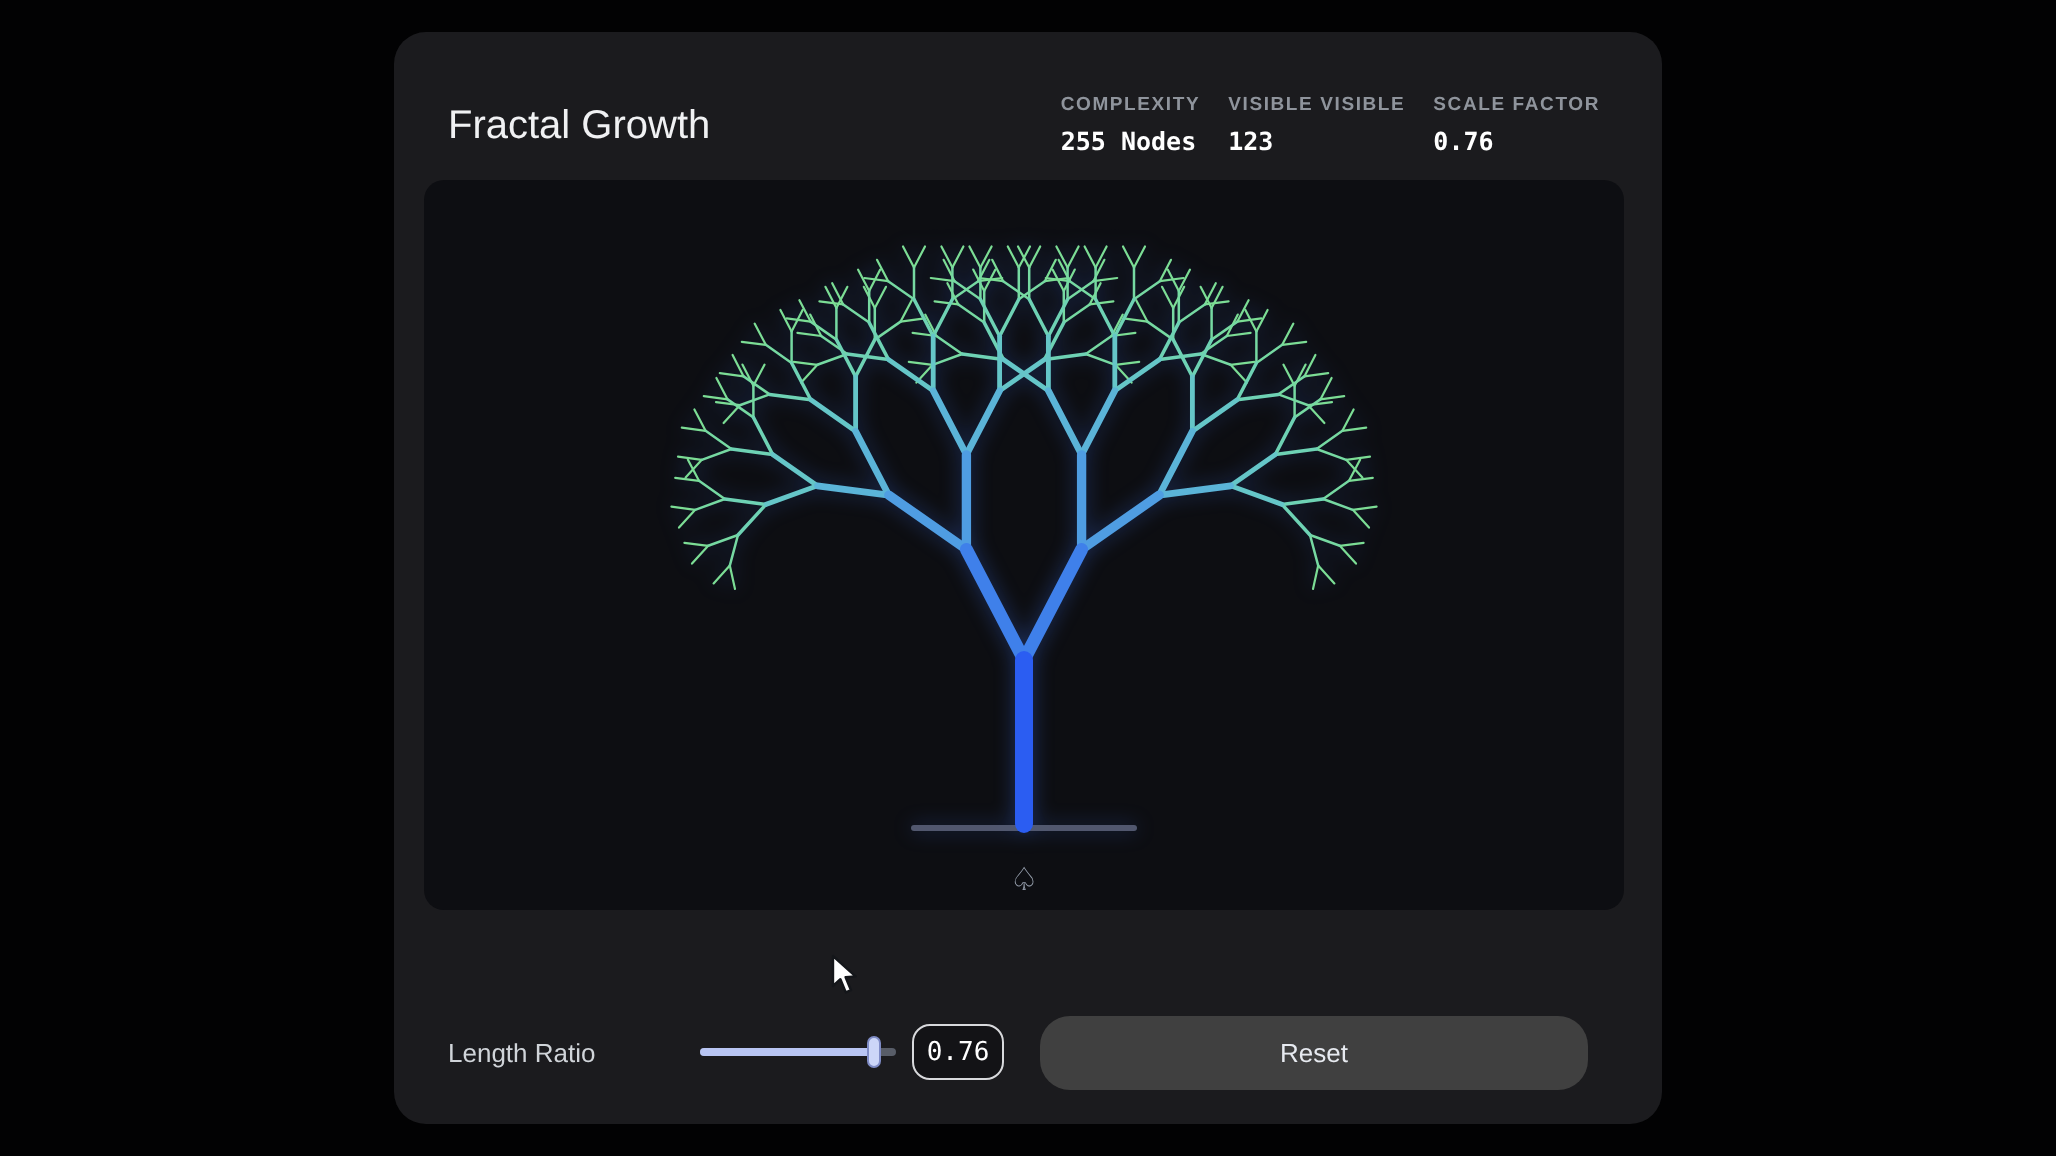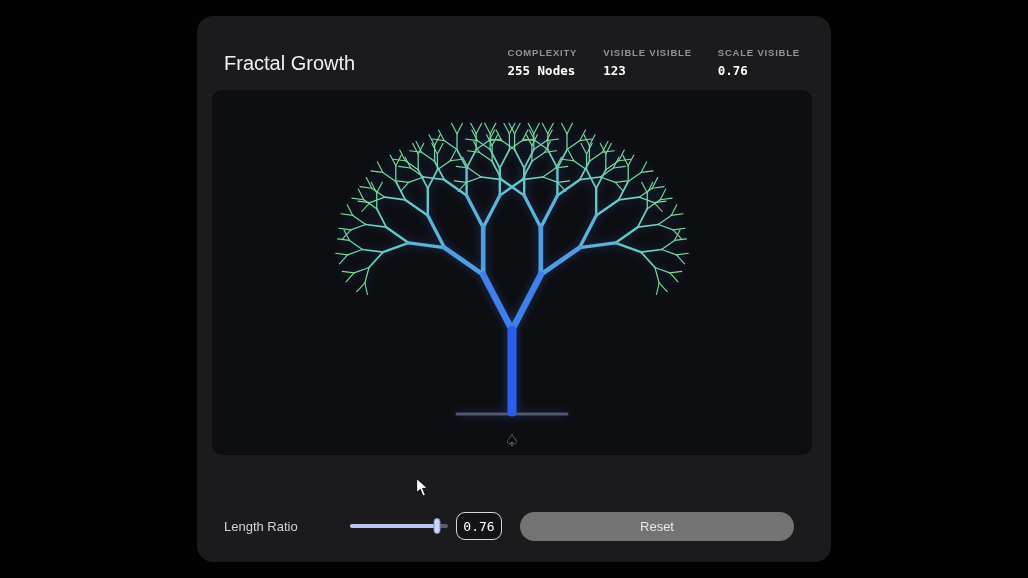--- a/index.html
+++ b/index.html
@@ -12,21 +12,21 @@
     position:absolute;left:197px;top:16px;width:634px;height:546px;
     background:#1b1b1e;border-radius:16px;
   }
   
   .header{
     position:absolute;left:0;top:0;right:0;height:74px;
     display:flex;justify-content:space-between;align-items:flex-end;
     padding:0 31px 12px 27px;box-sizing:border-box;
   }
   .title{font-size:20px;font-weight:500;color:#f0f1f3;padding-bottom:3px;}
-  .stats{display:flex;gap:26px;}
+  .stats{display:flex;gap:14px;}
   .stat-label{font-size:9.5px;font-weight:700;letter-spacing:.8px;color:#8f949c;}
   .stat-value{font-family:"DejaVu Sans Mono", monospace;font-size:12.5px;font-weight:700;color:#ffffff;margin-top:5px;}
   
   .canvas{
     position:absolute;left:15px;top:74px;width:600px;height:365px;
     background:#0d0e12;border-radius:10px;overflow:hidden;
   }
   .canvas svg.tree{
     position:absolute;left:0;top:0;
     filter:drop-shadow(0 0 5px rgba(62,118,248,.35));
@@ -58,22 +58,22 @@
     background:#ccd6f8;border:1px solid #7f8cc6;box-sizing:border-box;
     transform:translateX(-50%);
   }
   .valbox{
     width:46px;height:28px;flex:0 0 auto;margin:0 8px;
     border:1px solid #d8d9dc;border-radius:9px;background:#131316;
     color:#ffffff;font-family:"DejaVu Sans Mono", monospace;font-size:13px;
     display:flex;align-items:center;justify-content:center;box-sizing:border-box;
   }
   .reset-btn{
-    flex:1;height:29px;margin-left:10px;border-radius:15px;
-    background:#737373;color:#e7eaf0;font-size:13px;
+    flex:1;height:37px;margin-left:10px;border-radius:15px;
+    background:#404040;color:#e7eaf0;font-size:13px;
     display:flex;align-items:center;justify-content:center;cursor:pointer;
   }
   .cursor{position:absolute;left:415px;top:477px;pointer-events:none;}
 </style>
 </head>
 <body>
 
 <div class="card">
 
   <div class="header">
@@ -81,21 +81,21 @@
     <div class="stats">
       <div class="stat">
         <div class="stat-label">COMPLEXITY</div>
         <div class="stat-value">255 Nodes</div>
       </div>
       <div class="stat">
         <div class="stat-label">VISIBLE VISIBLE</div>
         <div class="stat-value">123</div>
       </div>
       <div class="stat">
-        <div class="stat-label">SCALE VISIBLE</div>
+        <div class="stat-label">SCALE FACTOR</div>
         <div class="stat-value">0.76</div>
       </div>
     </div>
   </div>
 
   <div class="canvas">
     <svg class="tree" id="tree-svg" width="600" height="365" viewBox="0 0 600 365">
         <line x1="245" y1="324" x2="355" y2="324" stroke="#596078" stroke-width="3" stroke-linecap="round" opacity="0.9"></line>
         <line x1="152.9" y1="192.8" x2="155.5" y2="204.5" stroke="#7cdd95" stroke-width="1.10" stroke-linecap="round"></line>
         <line x1="152.9" y1="192.8" x2="144.8" y2="201.7" stroke="#7cdd95" stroke-width="1.10" stroke-linecap="round"></line>

